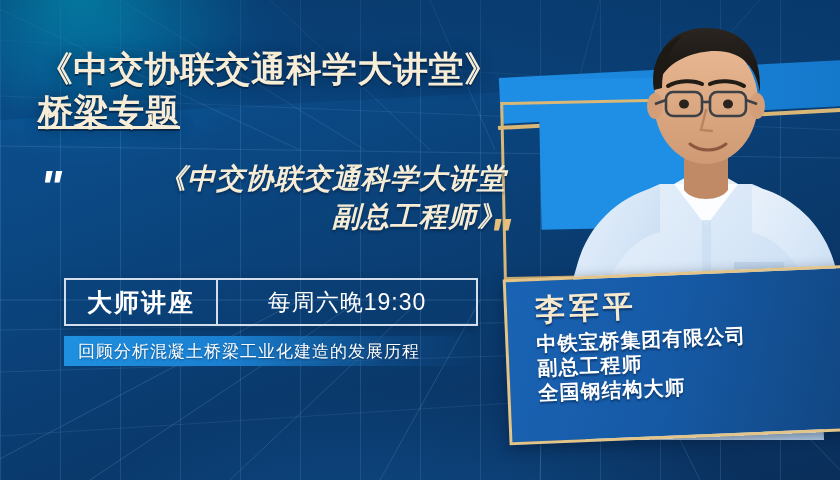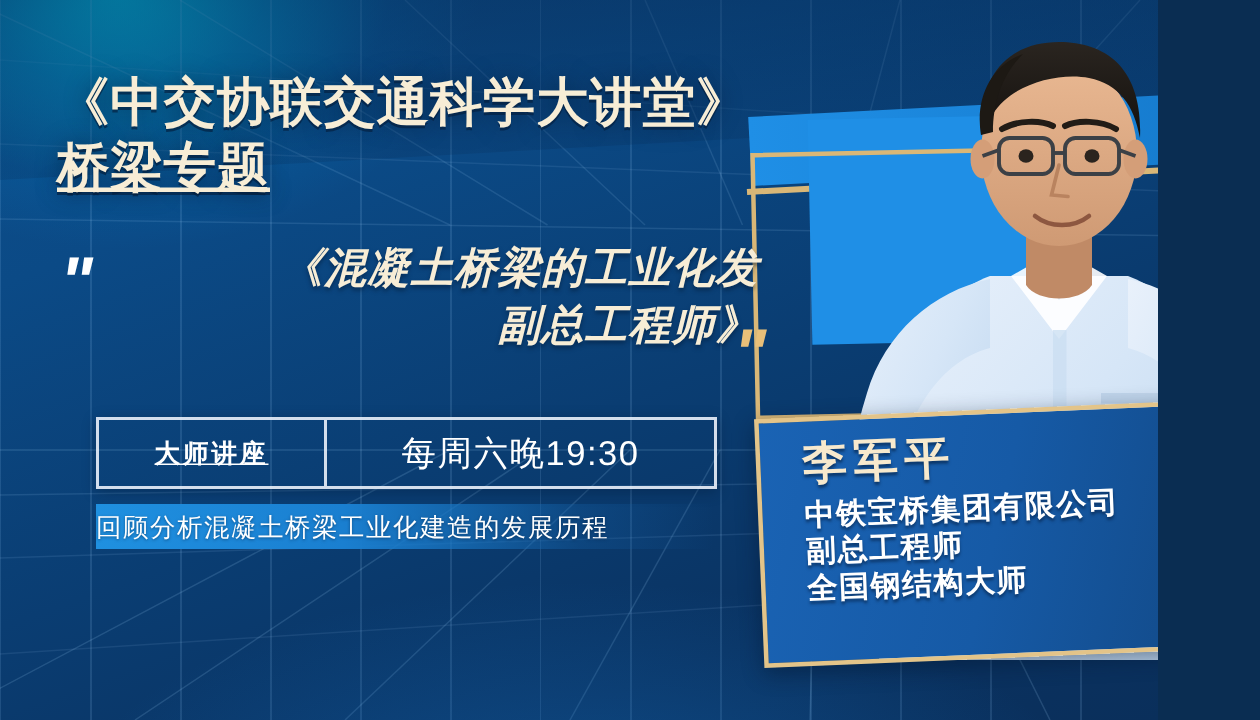--- a/index.html
+++ b/index.html
@@ -1,20 +1,20 @@
 <!DOCTYPE html>
 <html><head>
 <meta charset="utf-8">
 <style>
   html,body{margin:0;padding:0;background:#0a2d52;}
   body{width:840px;height:480px;overflow:hidden;
        font-family:"Liberation Sans","DejaVu Sans",sans-serif;}
 
   #poster{
-    position:relative;width:772px;height:480px;overflow:hidden;
+    position:relative;width:840px;height:480px;overflow:hidden;
     background:
       radial-gradient(ellipse 300px 220px at 80px -10px, rgba(0,200,235,.95) 0%, rgba(0,170,220,.55) 32%, rgba(0,120,190,.18) 60%, rgba(0,90,165,0) 80%),
       linear-gradient(160deg,#0d4f8c 0%,#0b4a86 25%,#0a3d72 55%,#0a3362 80%,#0a2f5b 100%);
   }
 
   
   .vgrid{
     position:absolute;inset:0;
     background-image:repeating-linear-gradient(90deg,
         rgba(160,210,255,.14) 0px, rgba(160,210,255,.14) 1px,
@@ -59,34 +59,34 @@
 
   
   .info-row{
     position:absolute;left:64px;top:278px;width:410px;height:44px;
     border:2px solid rgba(233,240,250,.9);display:flex;align-items:stretch;
     box-shadow:0 2px 8px rgba(3,22,48,.35);
   }
   .info-left{
     flex:0 0 150px;display:flex;align-items:center;justify-content:center;
     border-right:2px solid rgba(233,240,250,.9);
-    color:#ffffff;font-size:17px;font-weight:bold;letter-spacing:2px;text-decoration:underline;
+    color:#ffffff;font-size:25px;font-weight:bold;letter-spacing:2px;
   }
   .info-right{
     flex:1;display:flex;align-items:center;justify-content:center;
     color:#ffffff;font-size:23px;letter-spacing:1px;
   }
 
   .desc-bar{
     position:absolute;left:64px;top:336px;width:412px;height:30px;
     background:linear-gradient(90deg,#1f90e0 0%,#1a7fd0 40%,rgba(20,95,165,.35) 78%,rgba(15,70,135,0) 100%);
     display:flex;align-items:center;
   }
   .desc-bar span{
-    color:#ffffff;font-size:17px;letter-spacing:1px;
+    color:#ffffff;font-size:17px;letter-spacing:1px;padding-left:14px;
     text-shadow:0 1px 2px rgba(4,28,58,.5);
   }
 
   
   .frame-gold{
     position:absolute;left:502px;top:100px;width:190px;height:172px;
     border:3px solid #d9b777;transform:rotate(-1.2deg);
   }
   .frame-blue{
     position:absolute;left:540px;top:78px;width:180px;height:150px;
@@ -235,21 +235,21 @@
   </div>
 
   <div class="main-title">
     <span>《中交协联交通科学大讲堂》</span>
     <span class="l2">桥梁专题</span>
   </div>
 
   <div class="quote-block">
     <div class="q-open">"</div>
     <div class="subtitle">
-      <span>《混凝土桥梁的工业化发</span><br>
+      <span>《中交协联交通科学大讲堂</span><br>
       <span>副总工程师》</span>
     </div>
     <div class="q-close">"</div>
   </div>
 
   <div class="info-row">
     <div class="info-left">大师讲座</div>
     <div class="info-right">每周六晚19:30</div>
   </div>
 

